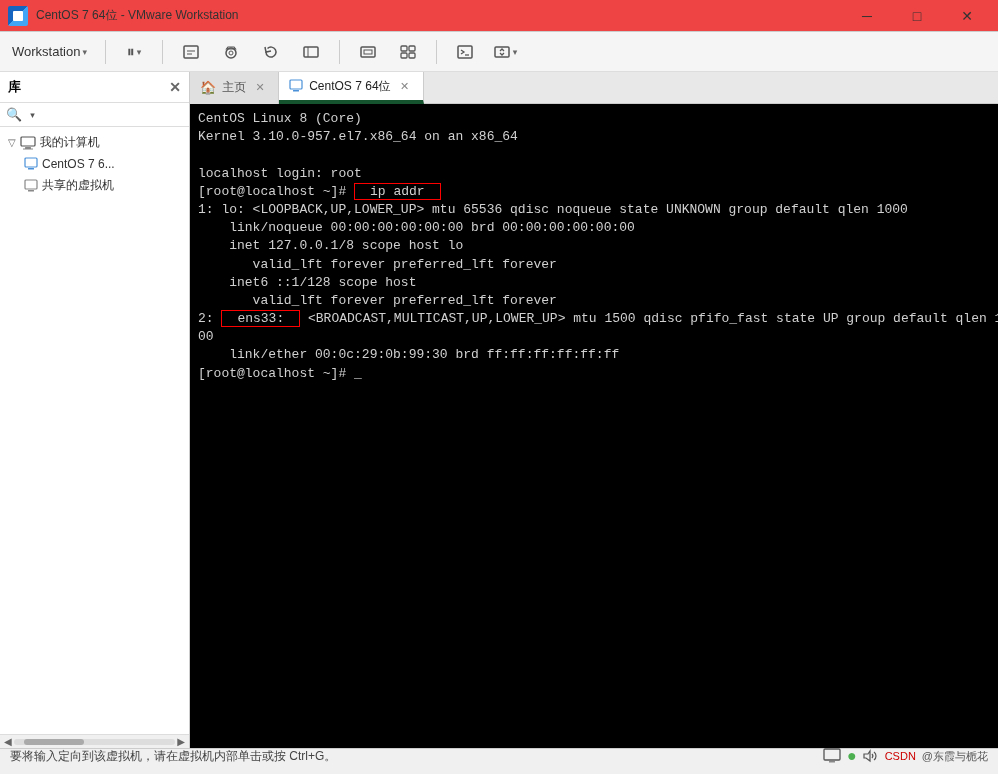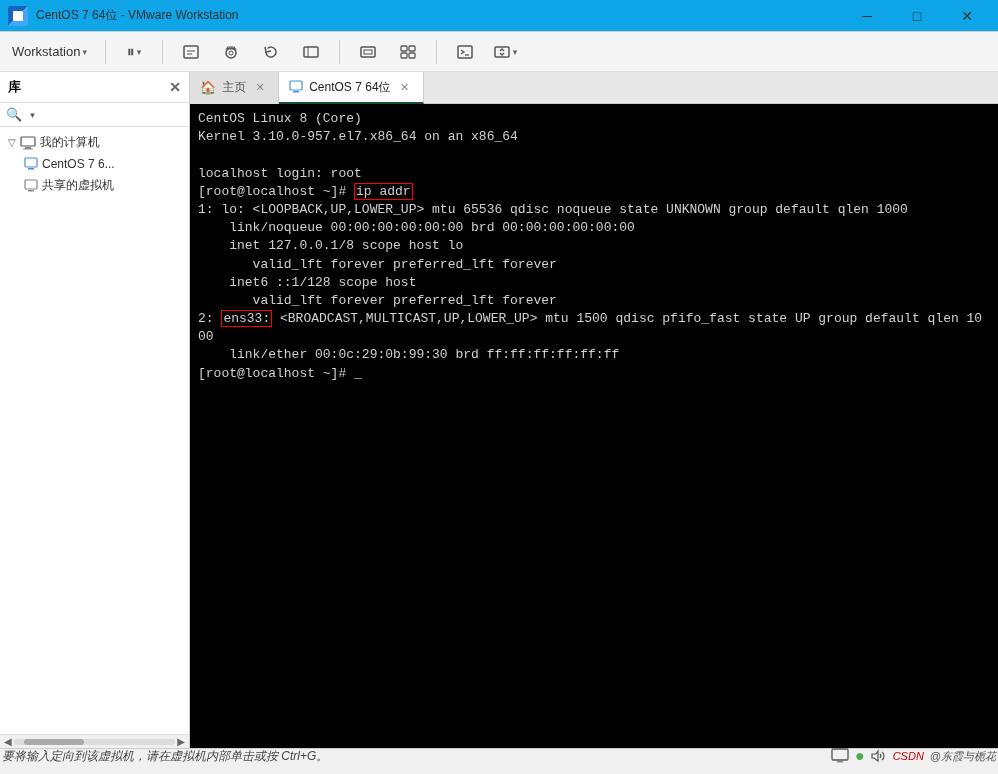--- a/index.html
+++ b/index.html
@@ -1,21 +1,21 @@
 <!DOCTYPE html>
 <html><head>
   <meta charset="utf-8">
   <style>
     * { margin: 0; padding: 0; box-sizing: border-box; }
     body { width: 998px; height: 774px; font-family: 'Segoe UI', Arial, sans-serif; font-size: 13px; background: #f0f0f0; overflow: hidden; user-select: none; }
 
     
     #title-bar {
       height: 32px;
-      background: #0ea5e9;
+      background: #ef4444;
       display: flex;
       align-items: center;
       padding: 2px 8px;
       border-bottom: 1px solid #ccc;
     }
     #title-bar .app-icon {
       width: 20px; height: 20px; margin-right: 8px;
       background: linear-gradient(135deg, #1565C0 50%, #42A5F5 50%);
       border-radius: 2px;
       display: flex; align-items: center; justify-content: center;
@@ -171,21 +171,21 @@
       border-right: 1px solid #ccc;
       cursor: pointer;
       font-size: 12px;
       gap: 6px;
       color: #555;
       background: #e0e0e0;
     }
     .tab.active {
       background: #fff;
       color: #222;
-      border-bottom: 2px solid #14532d;
+      border-bottom: 4px solid #14532d;
       margin-bottom: -1px;
     }
     .tab .tab-icon { font-size: 13px; }
     .tab .tab-close {
       font-size: 11px;
       color: #888;
       width: 16px; height: 16px;
       display: flex; align-items: center; justify-content: center;
       border-radius: 2px;
     }
@@ -197,35 +197,34 @@
       color: #d0d0d0;
       font-family: 'Courier New', Consolas, monospace;
       font-size: 13px;
       padding: 6px 8px;
       overflow: hidden;
       line-height: 1.4;
     }
     .term-line { white-space: pre; }
     .term-highlight-red {
       border: 1.5px solid red;
-      padding: 0 1px;
+      padding: 0 15px;
     }
 
     
     #status-bar {
       height: 15px;
       background: #f0f0f0;
       border-top: 1px solid #ccc;
       display: flex;
       align-items: center;
-      padding: 0 2px;
+      padding: 0 10px;
       font-size: 12px;
       color: #444;
       justify-content: space-between;
-      font-style: italic;
     }
     #status-bar .status-icons {
       display: flex; align-items: center; gap: 6px;
     }
   </style>
 </head>
 <body>
 
 <div id="title-bar">
   <div class="app-icon">

